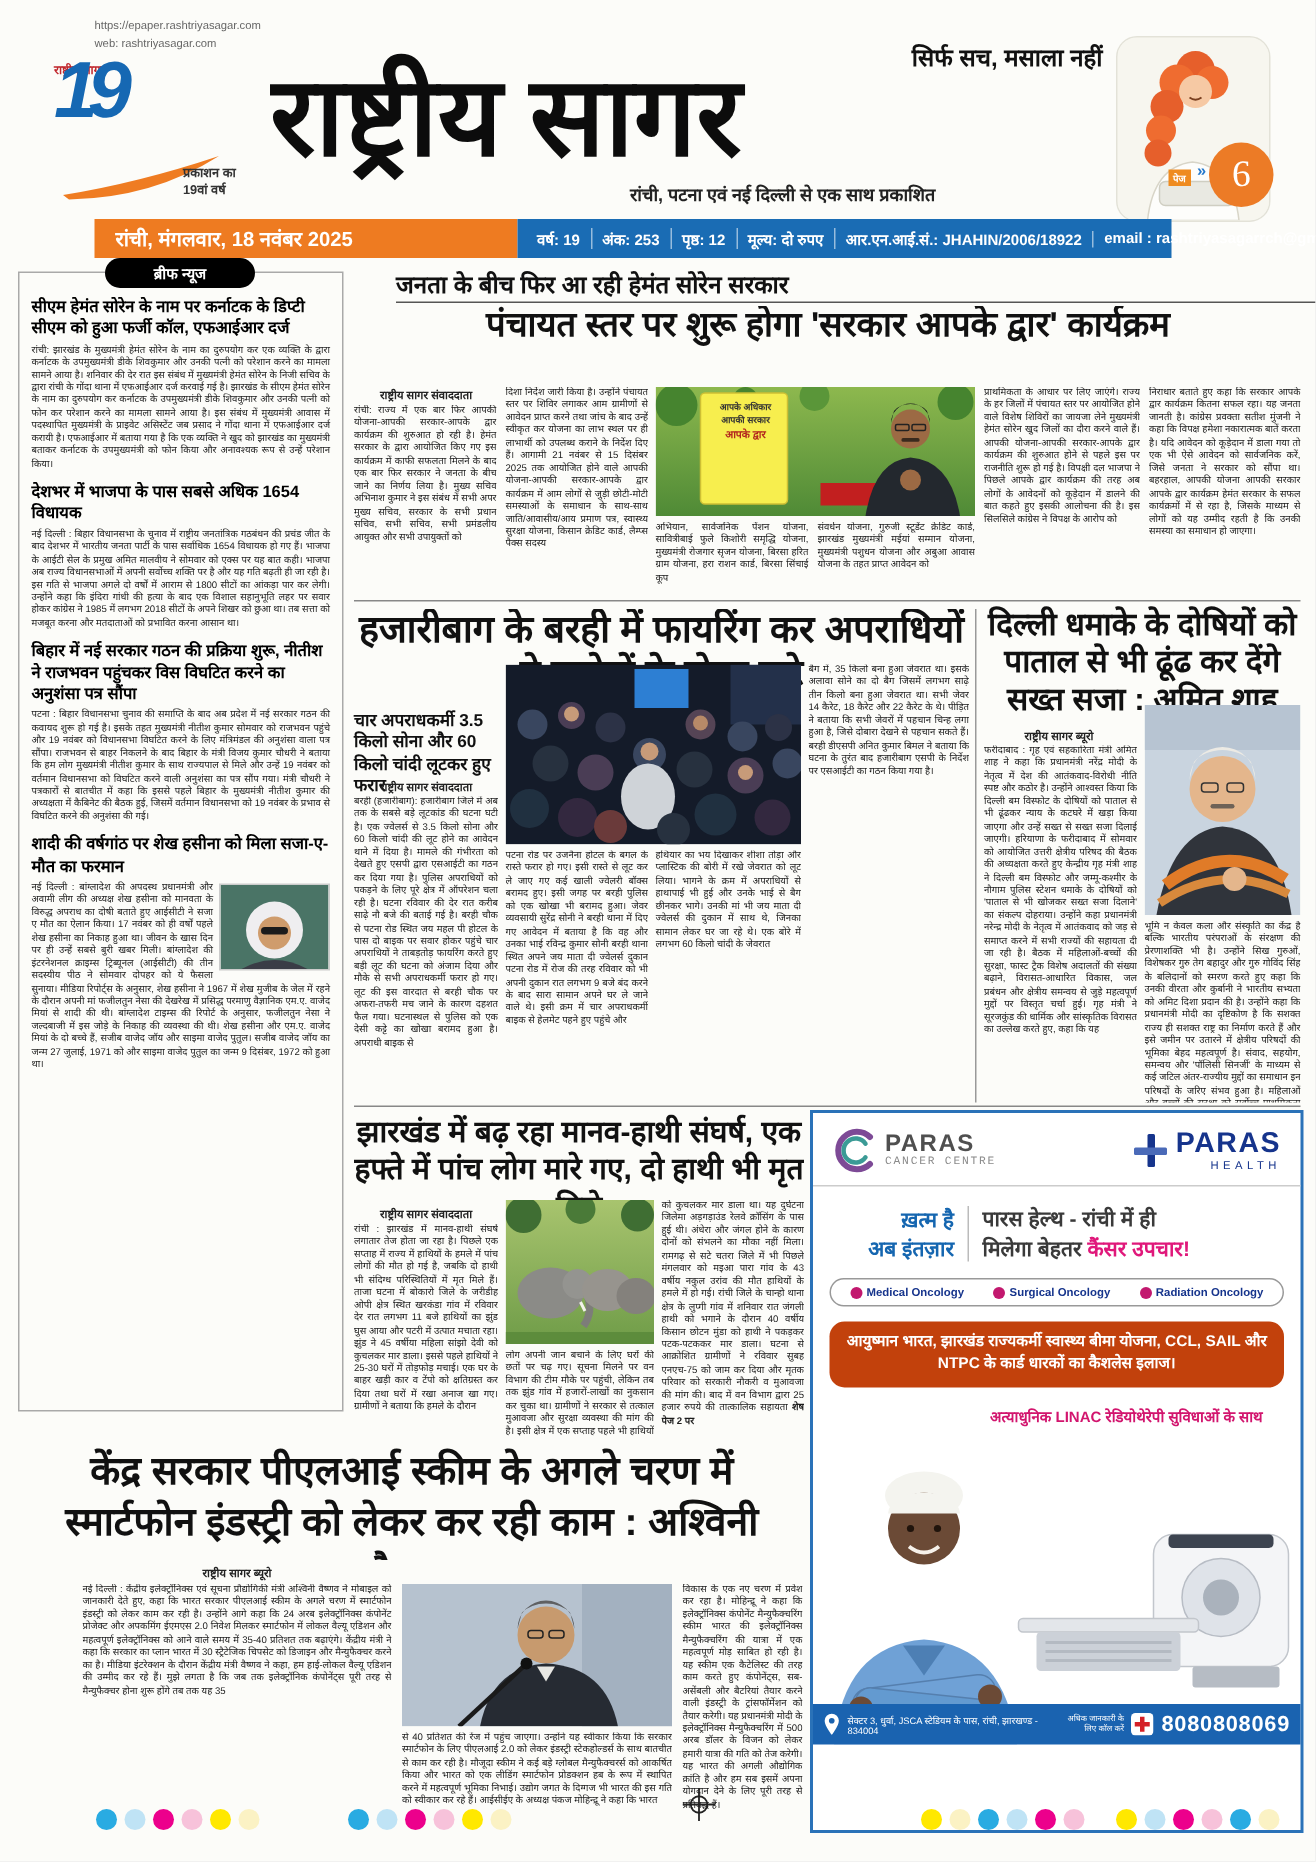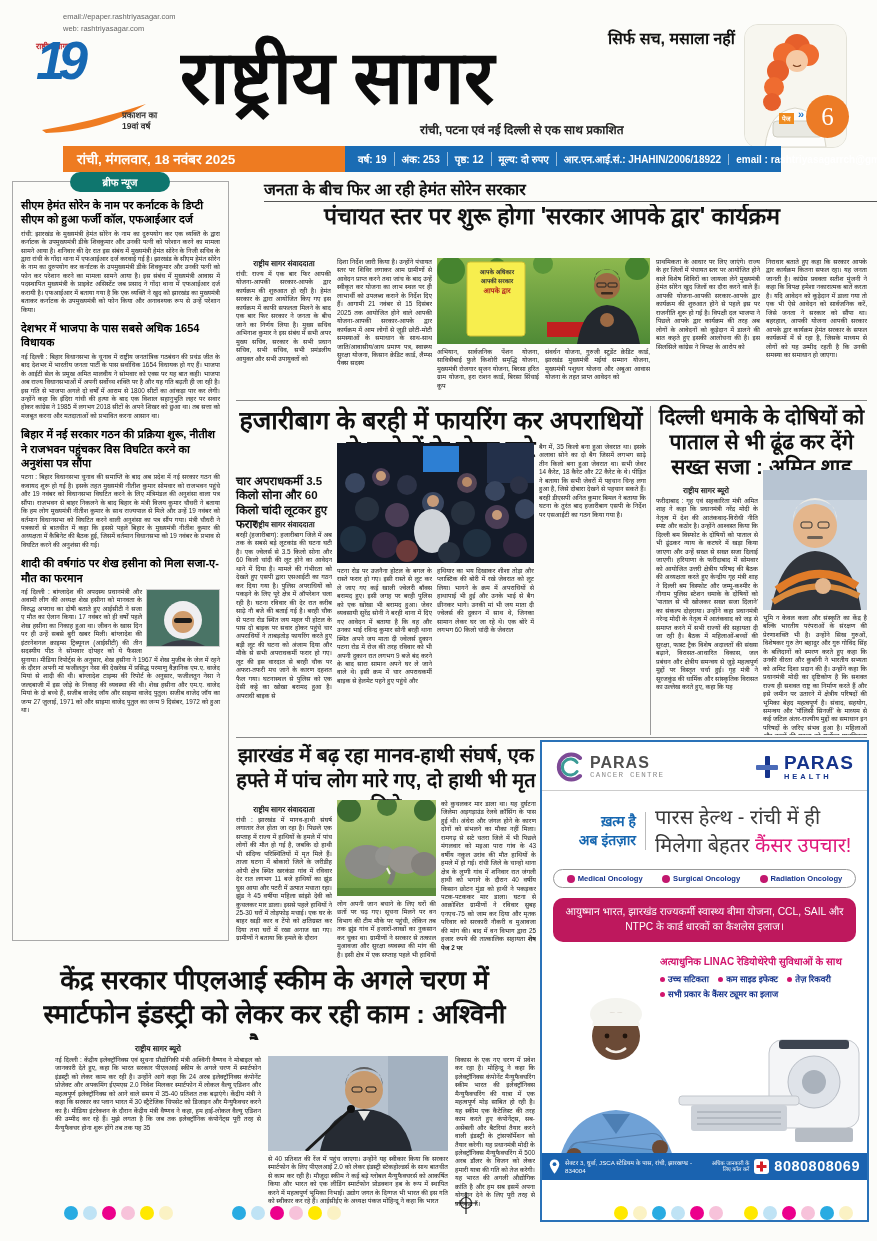--- a/index.html
+++ b/index.html
@@ -26,21 +26,21 @@
               font-family:"Liberation Serif",serif;}
   #date-bar{left:63px;top:146px;width:282px;height:26px;background:#ee7b21;color:#fff;font-weight:bold;
             font-size:13.5px;display:flex;align-items:center;padding-left:14px;box-sizing:border-box;}
   #info-bar{left:345px;top:146px;width:436px;height:26px;background:#1a6cb4;color:#fff;font-weight:bold;
             font-size:10px;display:flex;align-items:center;box-sizing:border-box;padding:0 6px;}
   #info-bar span{padding:0 7px;border-left:1px solid rgba(255,255,255,.55);white-space:nowrap;}
   #info-bar span:first-child{border-left:none;}
   
   #briefs{left:12px;top:181px;width:217px;height:760px;border:1px solid #a9a9a9;box-sizing:border-box;
           padding:9px 8px 4px;overflow:hidden;background:#fcfcf9;}
-  #briefs-pill{left:70px;top:172px;width:100px;background:#0f766e;color:#fff;text-align:center;
+  #briefs-pill{left:70px;top:172px;width:100px;background:#000000;color:#fff;text-align:center;
                font-size:10px;font-weight:bold;padding:3px 0;border-radius:12px;z-index:2;}
   .brief h4{font-size:11px;font-weight:800;line-height:1.3;margin:7px 0 3px;color:#000;}
   .brief p{font-size:6.4px;line-height:1.32;text-align:justify;margin:0;color:#222;}
   .hasina{float:right;width:72px;height:56px;margin:1px 0 2px 4px;border:1px solid #ccc;}
   
   .story-text{font-size:6.4px;line-height:1.32;text-align:justify;overflow:hidden;color:#1a1a1a;}
   .byline{text-align:center;font-size:7.5px;font-weight:bold;color:#222;}
   .more{font-weight:800;}
   
   #kicker-row{left:236px;top:178px;width:631px;height:23px;border-bottom:1.6px solid #555;margin-left:28px;}
@@ -89,32 +89,32 @@
   
   #ad{left:540px;top:740px;width:329px;height:482px;border:2px solid #2a72b8;box-sizing:border-box;
       background:#fff;}
   .ad-logos{display:flex;justify-content:space-between;align-items:center;padding:10px 13px 8px;
             border-bottom:1px solid #ccc;}
   .cclogo{display:flex;align-items:center;gap:5px;}
   .ccname{font-size:16px;font-weight:bold;color:#4f4f4f;letter-spacing:1px;line-height:1;}
   .ccsub{font-size:7.5px;color:#8a8a8a;letter-spacing:1.2px;font-family:Liberation Mono, monospace;}
   .phlogo{display:flex;align-items:center;gap:6px;}
   .phname{font-size:19px;font-weight:800;color:#16348c;letter-spacing:1px;line-height:1;}
-  .phsub{font-size:7.5px;color:#16348c;letter-spacing:3px;font-weight:bold;}
+  .phsub{font-size:7.5px;color:#16348c;letter-spacing:3px;text-align:right;}
   .ad-head{display:flex;align-items:center;padding:12px 10px 8px;}
   .ad-head-left{width:84px;text-align:right;color:#1566b0;font-weight:800;font-size:14px;line-height:1.35;
                 border-right:1px solid #bbb;padding-right:9px;}
-  .ad-head-right{padding-left:9px;font-size:20px;font-weight:400;color:#3a3a3a;line-height:1.4;}
+  .ad-head-right{padding-left:9px;font-size:14px;font-weight:700;color:#3a3a3a;line-height:1.4;}
   .accent{color:#e0187b;}
   .ad-pills{margin:2px 11px 0;border:1px solid #999;border-radius:12px;display:flex;
             justify-content:space-around;padding:4px 3px;font-size:7.6px;font-weight:800;color:#16348c;}
   .pill{display:flex;gap:3px;align-items:center;}
   .pdot{width:8px;height:8px;border-radius:50%;background:#c2186e;display:inline-block;}
-  .ad-offer{margin:10px 11px 0;background:#be185d;color:#fff;border-radius:10px;text-align:center;
-            font-size:10.3px;font-weight:400;padding:7px 8px;line-height:1.45;}
+  .ad-offer{margin:10px 11px 0;background:#c2410c;color:#fff;border-radius:10px;text-align:center;
+            font-size:10.3px;font-weight:700;padding:7px 8px;line-height:1.45;}
   .ad-linac{position:relative;height:238px;}
   #nurse{position:absolute;left:2px;bottom:0;}
   .linac-title{position:absolute;left:118px;top:12px;width:202px;color:#d2156e;font-weight:800;font-size:10px;}
   .linac-bullets{position:absolute;left:118px;top:30px;width:202px;font-size:8.4px;font-weight:700;
                  color:#16348c;line-height:1.8;}
   .bl{margin-right:7px;white-space:nowrap;}
   .bdot{display:inline-block;width:5px;height:5px;border-radius:50%;background:#d2156e;margin-right:3px;vertical-align:middle;}
   #linac-machine{position:absolute;right:5px;bottom:34px;}
   .ad-bar{position:absolute;left:0;right:0;bottom:0;height:27px;background:#1a63b0;color:#fff;
           display:flex;align-items:center;padding:0 7px;gap:5px;box-sizing:border-box;}
@@ -136,21 +136,21 @@
   .c4{background:#f7c2da}.c5{background:#ffe800}.c6{background:#fbf2c4}
   #g1{left:64px}#g2{left:232px}#g3{left:614px}#g4{left:744px}
   #regmark{left:455px;top:1192px;}
 </style>
 </head>
 <body>
 
 <div class="page">
 
   <div class="abs" id="urls">
-    <div>email://epaper.rashtriyasagar.com</div>
+    <div>https://epaper.rashtriyasagar.com</div>
     <div>web: rashtriyasagar.com</div>
   </div>
 
   <div class="abs" id="logo-label">राष्ट्रीय सागर</div>
   <div class="abs" id="logo-19">19</div>
   <svg class="abs" id="swoosh" width="112" height="32">
     <path d="M2,28 Q52,20 106,2 Q62,30 6,31 Z" fill="#ef7c22"></path>
   </svg>
   <div class="abs" id="anniv">
     <div>प्रकाशन का</div>
@@ -414,26 +414,20 @@
           <circle cx="81" cy="56" r="2.4" fill="#20140c"></circle>
         <path d="M62,68 q10,8 20,0" stroke="#f6f1ea" stroke-width="2.5" fill="none"></path>
         <path d="M12,200 q6,-66 60,-70 q54,4 62,70 Z" fill="#6fa1d6"></path>
         <path d="M58,134 l14,20 l14,-20 z" fill="#4d7fb4"></path>
         <rect x="24" y="158" width="96" height="22" rx="11" fill="#6fa1d6" stroke="#557fae" transform="rotate(-7 72 169)"></rect>
         <rect x="26" y="166" width="92" height="20" rx="10" fill="#639ad0" stroke="#557fae" transform="rotate(6 72 176)"></rect>
         <circle cx="30" cy="176" r="8" fill="#6b4a36"></circle>
           <circle cx="116" cy="168" r="8" fill="#6b4a36"></circle>
       </svg>
       <div class="linac-title">अत्याधुनिक LINAC रेडियोथेरेपी सुविधाओं के साथ</div>
-      <div class="linac-bullets">
-        <span class="bl"><i class="bdot"></i><span>उच्च सटिकता</span></span>
-        <span class="bl"><i class="bdot"></i><span>कम साइड इफेक्ट</span></span>
-        <span class="bl"><i class="bdot"></i><span>तेज़ रिकवरी</span></span><br>
-        <span class="bl"><i class="bdot"></i><span>सभी प्रकार के कैंसर ट्यूमर का इलाज</span></span>
-      </div>
       <svg id="linac-machine" width="185" height="108" viewBox="0 0 185 108">
         <rect x="92" y="2" width="90" height="88" rx="13" fill="#f4f5f7" stroke="#c2c6cc"></rect>
         <rect x="102" y="2" width="70" height="9" rx="3" fill="#3d4450"></rect>
         <circle cx="137" cy="44" r="26" fill="#dfe3e9" stroke="#b8bdc5"></circle>
         <circle cx="137" cy="44" r="12" fill="#aab2bc"></circle>
         <rect x="2" y="58" width="120" height="9" rx="3" fill="#e3e6ea" stroke="#c2c6cc"></rect>
         <rect x="14" y="67" width="96" height="26" rx="3" fill="#ccd1d8"></rect>
         <path d="M20,74 h84 M20,80 h84 M20,86 h84" stroke="#b4bac2" stroke-width="2"></path>
         <rect x="118" y="90" width="58" height="14" rx="2" fill="#b6bcc4"></rect>
       </svg>

